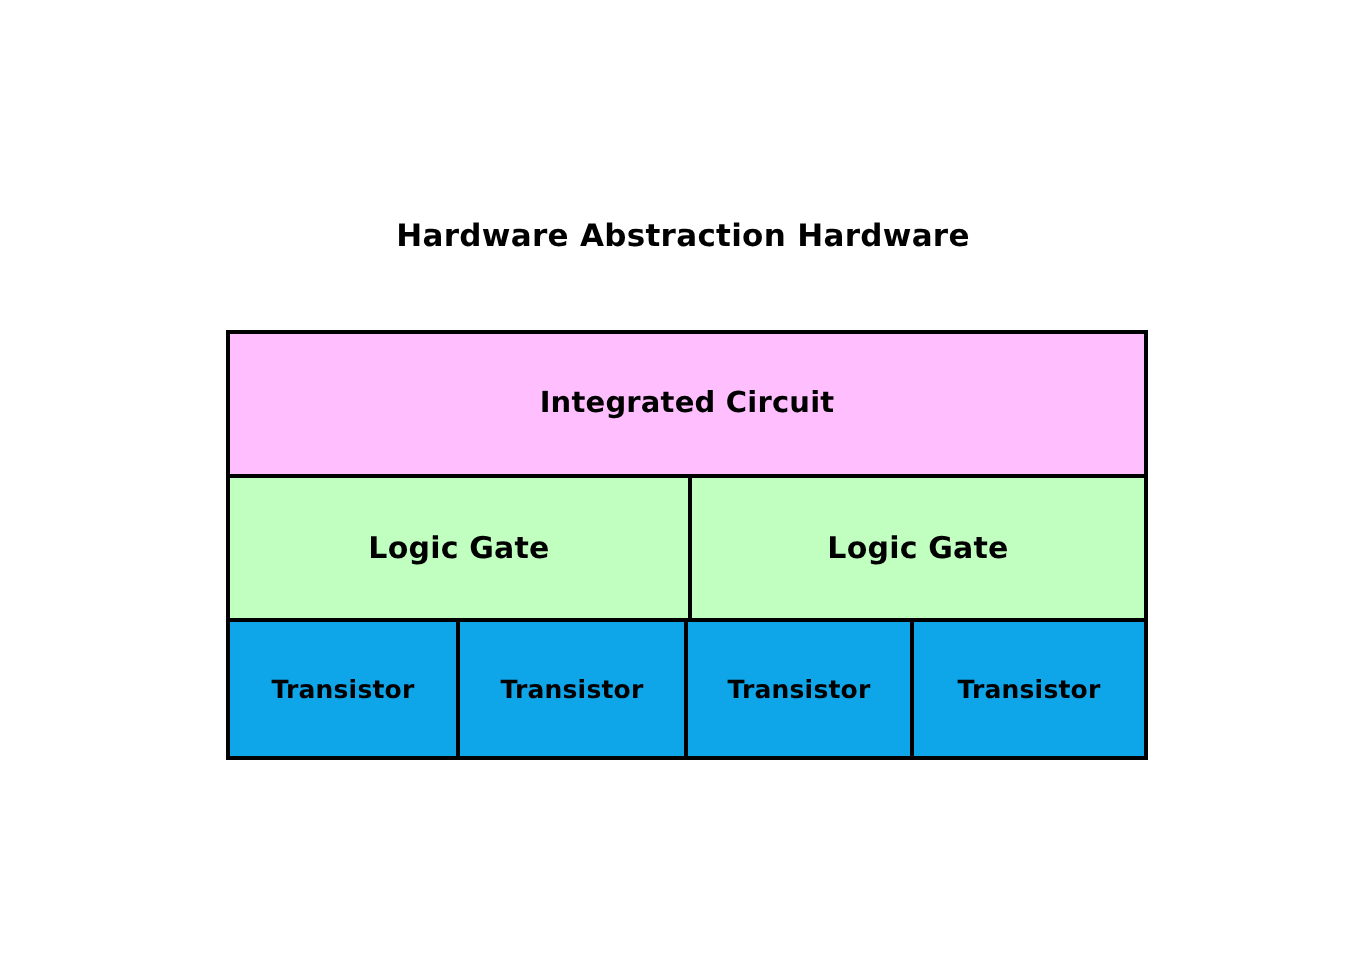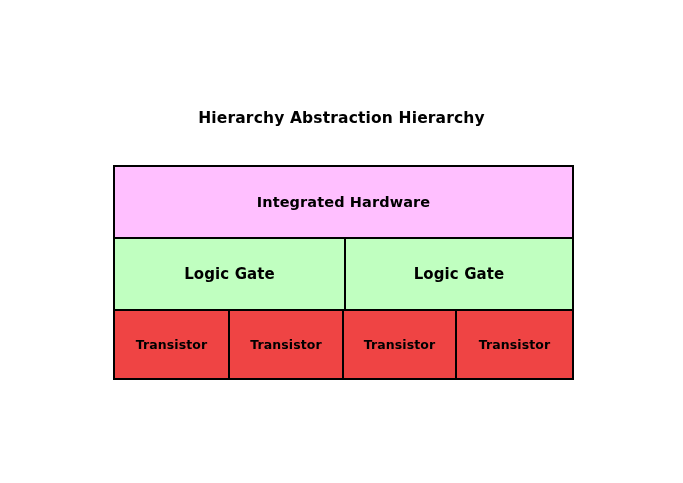--- a/index.html
+++ b/index.html
@@ -88,41 +88,41 @@
   .node-gate {
     background: #C0FFC0;
     font-size: 15px;
     font-weight: 600;
     letter-spacing: 0.1px;
   }
   .node-gate.gate-left  { flex: 0 0 229px; }
   .node-gate.gate-right { flex: 1 1 auto; }
 
   .node-trans {
-    background: #ef4444;
+    background: #0ea5e9;
     font-size: 12.5px;
     font-weight: 600;
     letter-spacing: 0.1px;
   }
   .node-trans.trans-1 { flex: 0 0 113px; }
   .node-trans.trans-2 { flex: 0 0 114px; }
   .node-trans.trans-3 { flex: 0 0 113px; }
   .node-trans.trans-4 { flex: 1 1 auto; }
 </style>
 </head>
 <body>
 
 <div id="figure-canvas">
 
-  <div id="diagram-title">Hierarchy Abstraction Hierarchy</div>
+  <div id="diagram-title">Hardware Abstraction Hardware</div>
 
   <div id="hierarchy-diagram">
 
     <div class="tier-row tier-ic">
-      <div class="node node-ic">Integrated Hardware</div>
+      <div class="node node-ic">Integrated Circuit</div>
     </div>
 
     <div class="tier-row tier-gate">
       <div class="node node-gate gate-left">Logic Gate</div>
       <div class="node node-gate gate-right">Logic Gate</div>
     </div>
 
     <div class="tier-row tier-trans">
       <div class="node node-trans trans-1">Transistor</div>
       <div class="node node-trans trans-2">Transistor</div>

